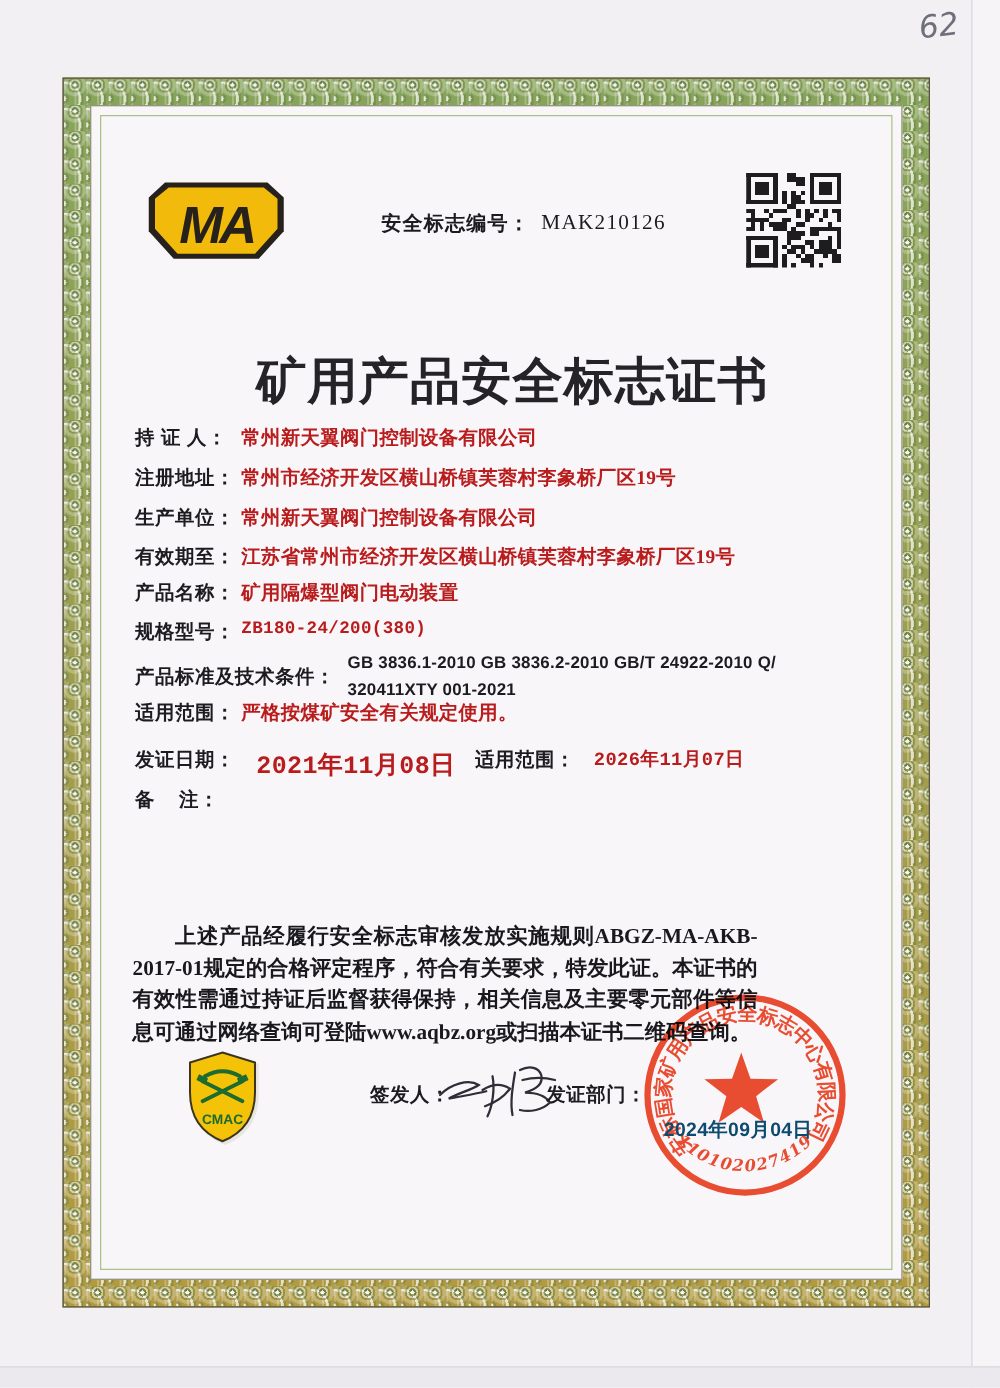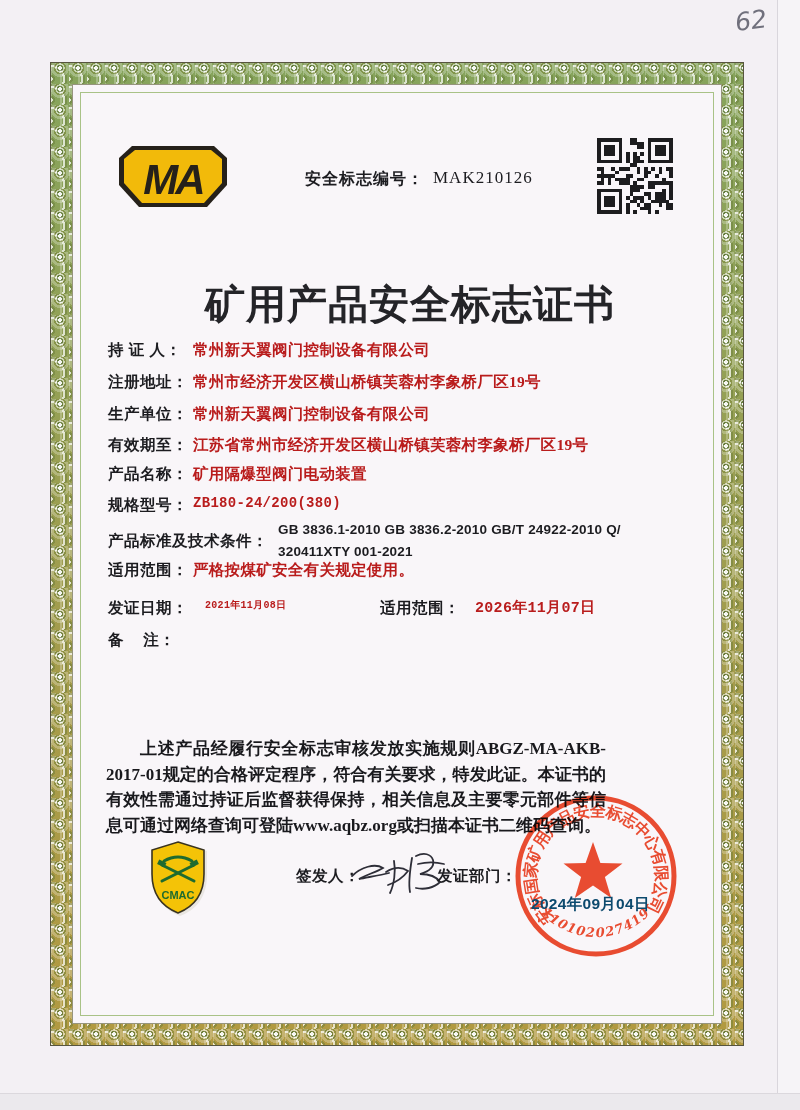--- a/index.html
+++ b/index.html
@@ -248,21 +248,21 @@
 <span class="row-label" style="top:495px">规格型号：</span>
 <span class="row-value val-sans" style="top:495px;font-size:14px">ZB180-24/200(380)</span>
 
 <span class="row-label" style="top:531px">产品标准及技术条件：</span>
 <span class="std-value">GB 3836.1-2010 GB 3836.2-2010 GB/T 24922-2010 Q/320411XTY 001-2021</span>
 
 <span class="row-label" style="top:560px">适用范围：</span>
 <span class="row-value" style="top:560px">严格按煤矿安全有关规定使用。</span>
 
 <span class="row-label" style="top:598px">发证日期：</span>
-<span class="row-value val-sans" style="top:598px;left:205px;font-size:10px">2021年11月08日</span>
+<span class="row-value val-sans" style="top:598px;left:205px;font-size:20px">2021年11月08日</span>
 <span class="row-label" style="top:598px;left:380px">适用范围：</span>
 <span class="row-value val-sans" style="top:598px;left:475px;font-size:15px">2026年11月07日</span>
 
 <span class="row-label" style="top:630px">备    注：</span>
 
 <div class="abs statement">上述产品经履行安全标志审核发放实施规则ABGZ-MA-AKB-2017-01规定的合格评定程序，符合有关要求，特发此证。本证书的有效性需通过持证后监督获得保持，相关信息及主要零元部件等信息可通过网络查询可登陆www.aqbz.org或扫描本证书二维码查询。</div>
 
 <div class="abs cmac-wrap">
   <svg width="62" height="78" viewBox="0 0 62 78">
     <path d="M33,3 L60,11 V35 C60,57 49,70 33,76 C17,70 6,57 6,35 V11 Z" fill="#e9e6e2"></path>

